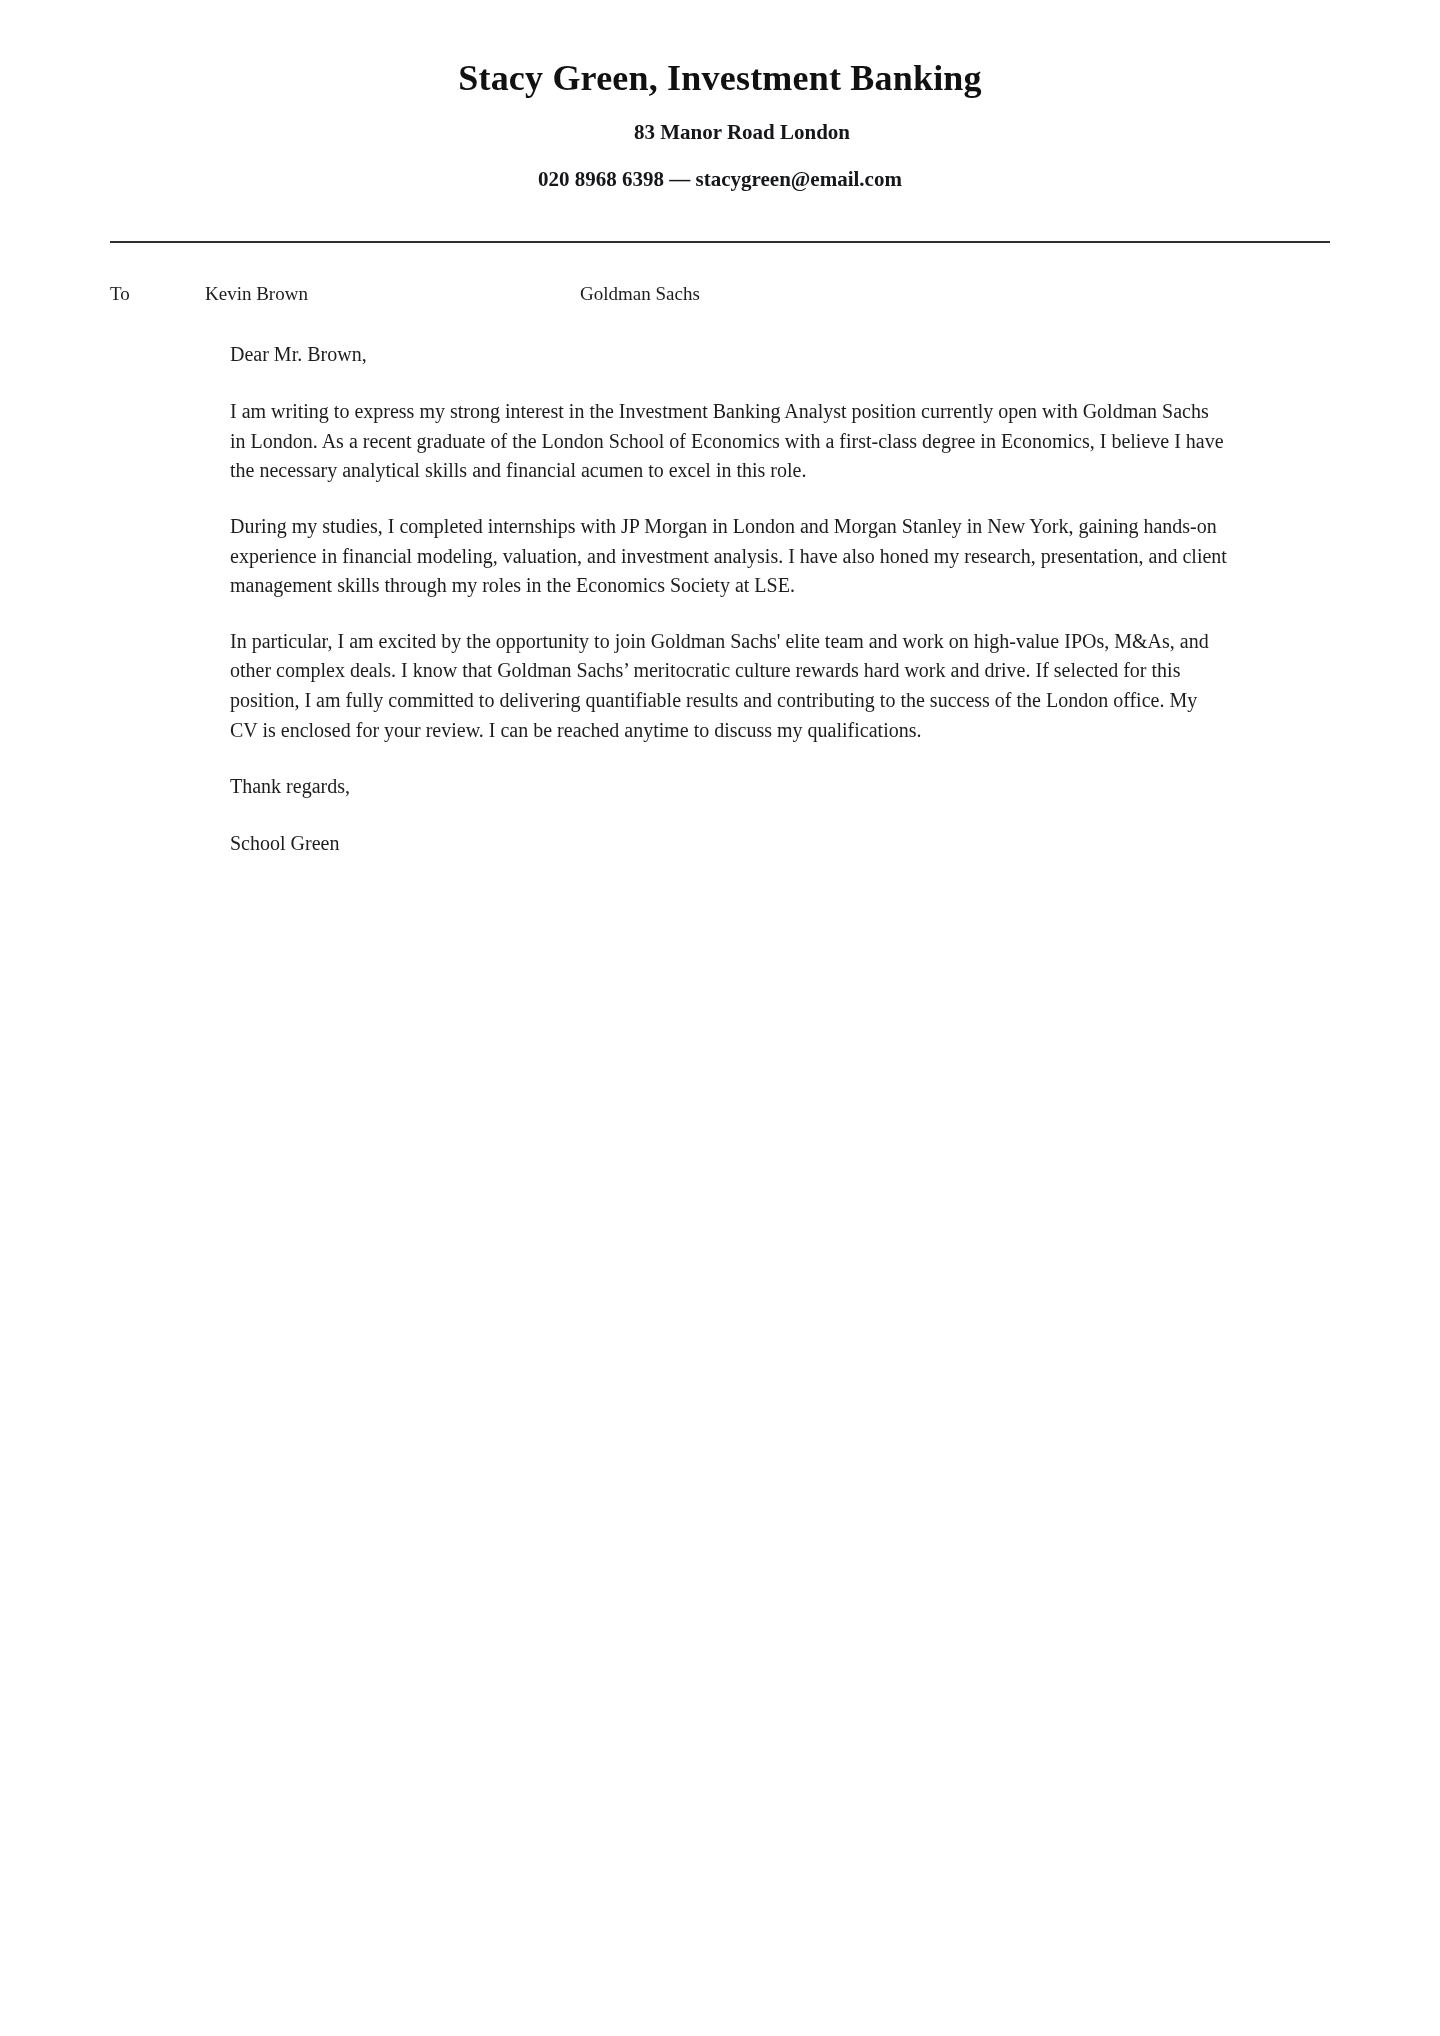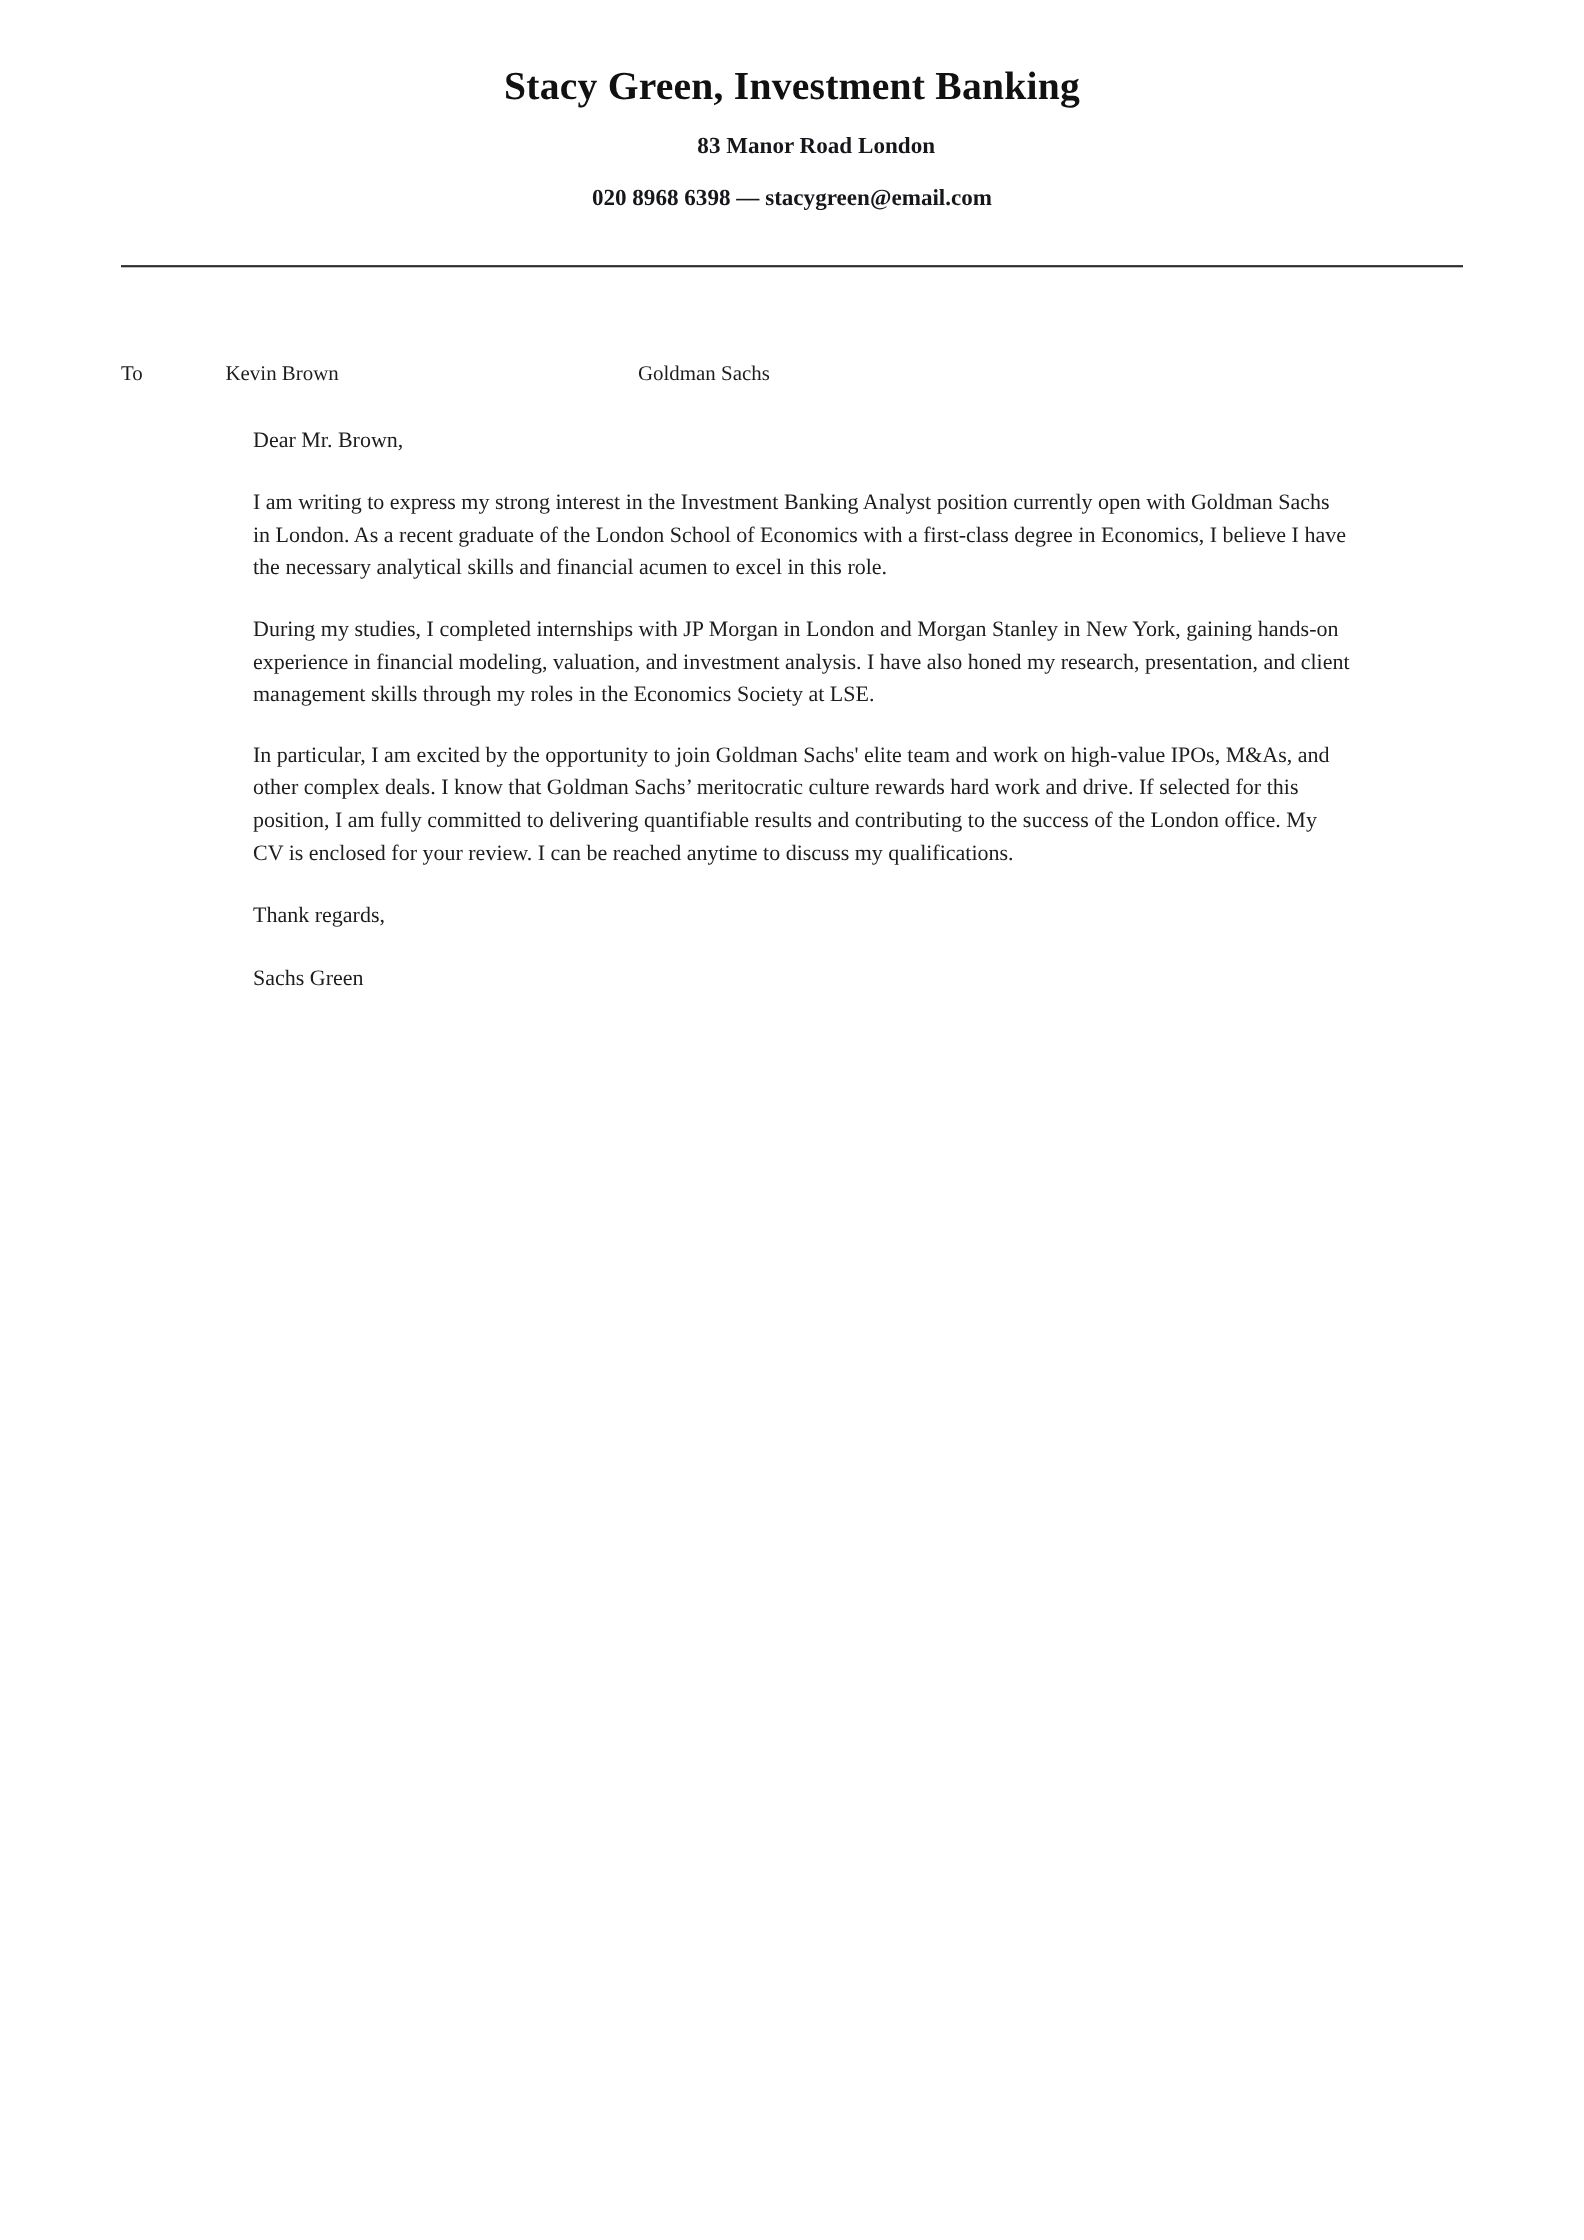--- a/index.html
+++ b/index.html
@@ -63,21 +63,20 @@
     align-items: baseline;
     padding: 0 110px;
     margin-top: 38px;
     font-size: 19px;
     line-height: 1.4;
     color: #1d1d1d;
   }
   .recipient-label {
     width: 95px;
     flex: 0 0 95px;
-    margin-top: 46px;
   }
   .recipient-name {
     width: 375px;
     flex: 0 0 375px;
   }
   .recipient-company {
     flex: 0 0 auto;
   }
 
   
@@ -138,16 +137,16 @@
 
     <p class="para">I am writing to express my strong interest in the Investment Banking Analyst position currently open with Goldman Sachs in London. As a recent graduate of the London School of Economics with a first-class degree in Economics, I believe I have the necessary analytical skills and financial acumen to excel in this role.</p>
 
     <p class="para">During my studies, I completed internships with JP Morgan in London and Morgan Stanley in New York, gaining hands-on experience in financial modeling, valuation, and investment analysis. I have also honed my research, presentation, and client management skills through my roles in the Economics Society at LSE.</p>
 
     <p class="para">In particular, I am excited by the opportunity to join Goldman Sachs' elite team and work on high-value IPOs, M&amp;As, and other complex deals. I know that Goldman Sachs’ meritocratic culture rewards hard work and drive. If selected for this position, I am fully committed to delivering quantifiable results and contributing to the success of the London office. My CV is enclosed for your review. I can be reached anytime to discuss my qualifications.</p>
 
 
     <p class="closing-line">Thank regards,</p>
 
-    <p class="signature-name">Sachs Green</p>
+    <p class="signature-name">School Green</p>
   </section>
 
 </div>
 
 </body></html>

